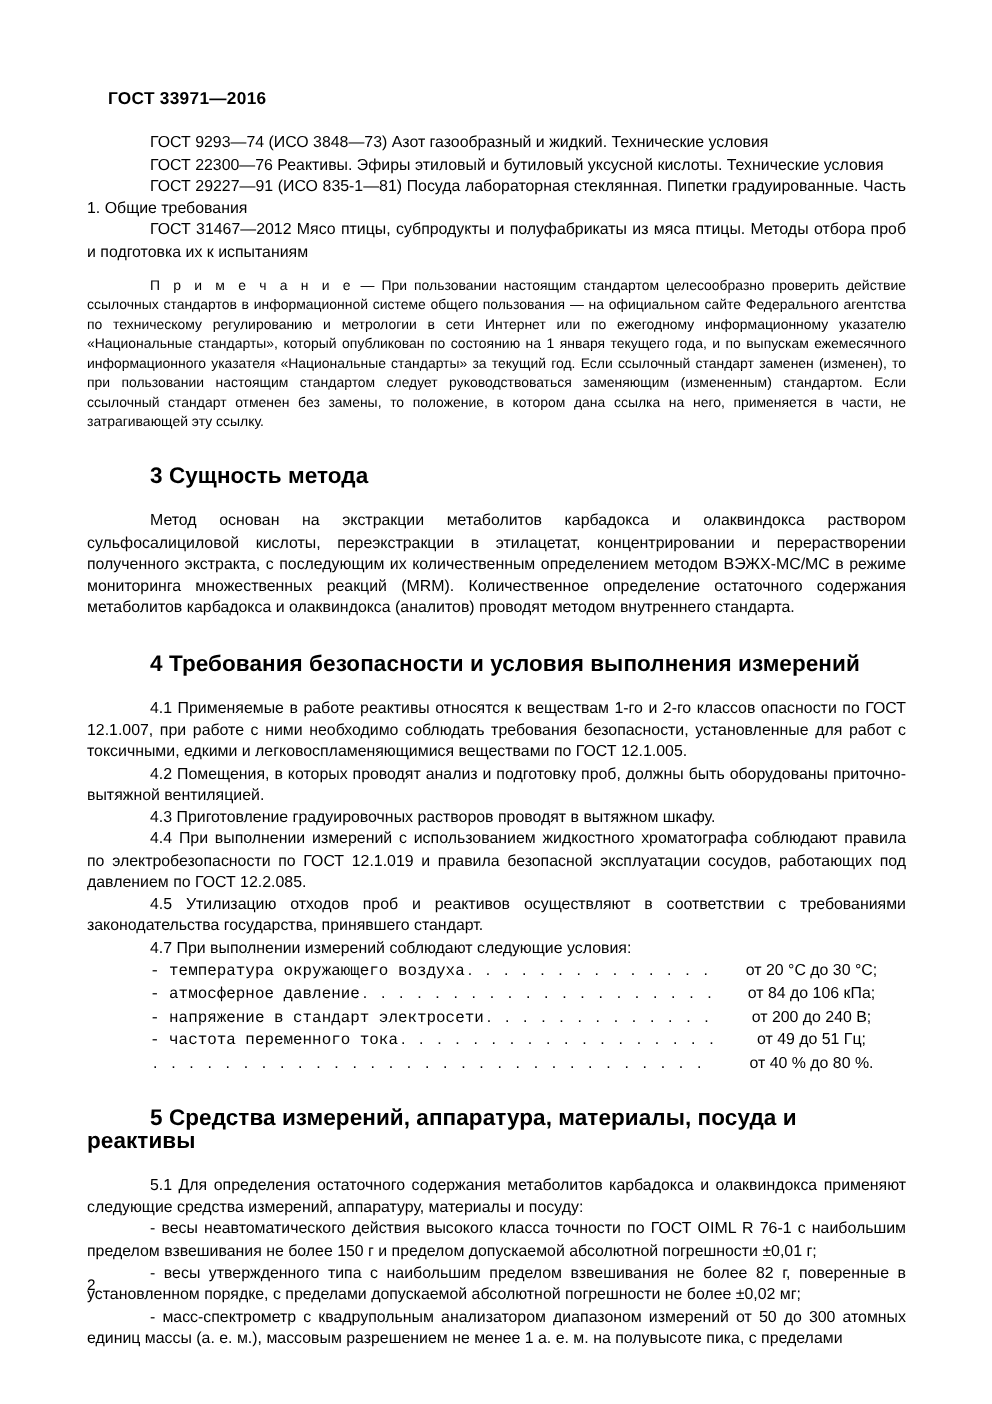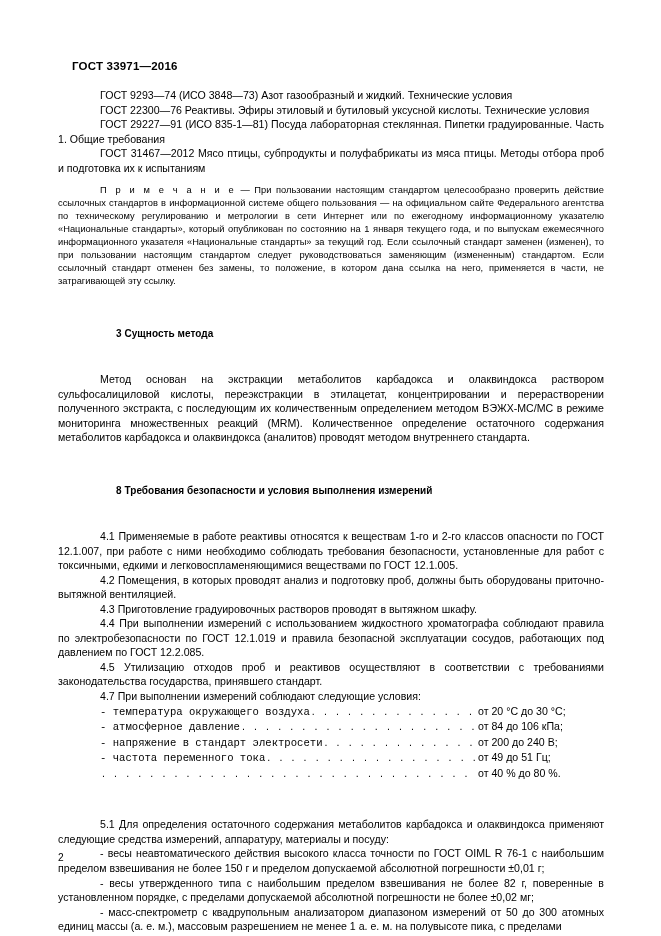--- a/index.html
+++ b/index.html
@@ -62,22 +62,22 @@
     text-align: justify;
     text-indent: 42px;
     margin: 0;
   }
 
   .note-label {
     letter-spacing: 2.1px;
   }
 
   h2 {
-    margin: 16px;
-    font-size: 10px;
+    margin: 0;
+    font-size: 15px;
     font-weight: bold;
     line-height: 15px;
     text-align: left;
     text-indent: 42px;
     letter-spacing: 0.05px;
   }
 
   .gap-note { height: 9px; }
   .gap-before-h { height: 22px; }
   .gap-after-h { height: 15px; }
@@ -100,21 +100,21 @@
     overflow: hidden;
     white-space: nowrap;
     margin: 0 2px;
     letter-spacing: 3.1px;
     color: #000;
     font-size: 10.6px;
   }
   .cond-value {
     flex: 0 0 auto;
     white-space: nowrap;
-    text-align: left;
+    text-align: center;
     width: 126px;
   }
 
   .page-number {
     position: absolute;
     left: 58px;
     top: 852px;
     font-size: 10.2px;
     line-height: 12px;
   }
@@ -140,21 +140,21 @@
     <p class="note"><span class="note-label">П р и м е ч а н и е</span><span> — При пользовании настоящим стандартом целесообразно проверить действие ссылочных стандартов в информационной системе общего пользования — на официальном сайте Федерального агентства по техническому регулированию и метрологии в сети Интернет или по ежегодному информационному указателю «Национальные стандарты», который опубликован по состоянию на 1 января текущего года, и по выпускам ежемесячного информационного указателя «Национальные стандарты» за текущий год. Если ссылочный стандарт заменен (изменен), то при пользовании настоящим стандартом следует руководствоваться заменяющим (измененным) стандартом. Если ссылочный стандарт отменен без замены, то положение, в котором дана ссылка на него, применяется в части, не затрагивающей эту ссылку.</span></p>
 
     <div class="gap-before-h"></div>
 
     <h2>3  Сущность метода</h2>
     <div class="gap-after-h"></div>
     <p class="ind">Метод основан на экстракции метаболитов карбадокса и олаквиндокса раствором сульфосалициловой кислоты, переэкстракции в этилацетат, концентрировании и перерастворении полученного экстракта, с последующим их количественным определением методом ВЭЖХ-МС/МС в режиме мониторинга множественных реакций (MRM). Количественное определение остаточного содержания метаболитов карбадокса и олаквиндокса (аналитов) проводят методом внутреннего стандарта.</p>
 
     <div class="gap-before-h"></div>
 
-    <h2>8  Требования безопасности и условия выполнения измерений</h2>
+    <h2>4  Требования безопасности и условия выполнения измерений</h2>
     <div class="gap-after-h"></div>
     <p class="ind">4.1  Применяемые в работе реактивы относятся к веществам 1-го и 2-го классов опасности по ГОСТ 12.1.007, при работе с ними необходимо соблюдать требования безопасности, установленные для работ с токсичными, едкими и легковоспламеняющимися веществами по ГОСТ 12.1.005.</p>
     <p class="ind">4.2  Помещения, в которых проводят анализ и подготовку проб, должны быть оборудованы приточно-вытяжной вентиляцией.</p>
     <p class="ind">4.3  Приготовление градуировочных растворов проводят в вытяжном шкафу.</p>
     <p class="ind">4.4  При выполнении измерений с использованием жидкостного хроматографа соблюдают правила по электробезопасности по ГОСТ 12.1.019 и правила безопасной эксплуатации сосудов, работающих под давлением по ГОСТ 12.2.085.</p>
     <p class="ind">4.5  Утилизацию отходов проб и реактивов осуществляют в соответствии с требованиями законодательства государства, принявшего стандарт.</p>
     <p class="ind">4.7  При выполнении измерений соблюдают следующие условия:</p>
 
     <div>
       <div class="cond">
@@ -178,20 +178,21 @@
         <span class="cond-value">от 49 до 51 Гц;</span>
       </div>
       <div class="cond">
         <span class="cond-dots">. . . . . . . . . . . . . . . . . . . . . . . . . . . . . . . . . . . . . . . . . .</span>
         <span class="cond-value">от 40 % до 80 %.</span>
       </div>
     </div>
 
     <div class="gap-before-h"></div>
 
+    <h2>5  Средства измерений, аппаратура, материалы, посуда и реактивы</h2>
     <div class="gap-after-h"></div>
     <p class="ind">5.1  Для определения остаточного содержания метаболитов карбадокса и олаквиндокса применяют следующие средства измерений, аппаратуру, материалы и посуду:</p>
     <p class="ind">- весы неавтоматического действия высокого класса точности по ГОСТ OIML R 76-1 с наибольшим пределом взвешивания не более 150 г и пределом допускаемой абсолютной погрешности ±0,01 г;</p>
     <p class="ind">- весы утвержденного типа с наибольшим пределом взвешивания не более 82 г, поверенные в установленном порядке, с пределами допускаемой абсолютной погрешности не более ±0,02 мг;</p>
     <p class="ind">- масс-спектрометр с квадрупольным анализатором диапазоном измерений от 50 до 300 атомных единиц массы (а. е. м.), массовым разрешением не менее 1 а. е. м. на полувысоте пика, с пределами</p>
 
   </div>
 
   <div class="page-number">2</div>
 

